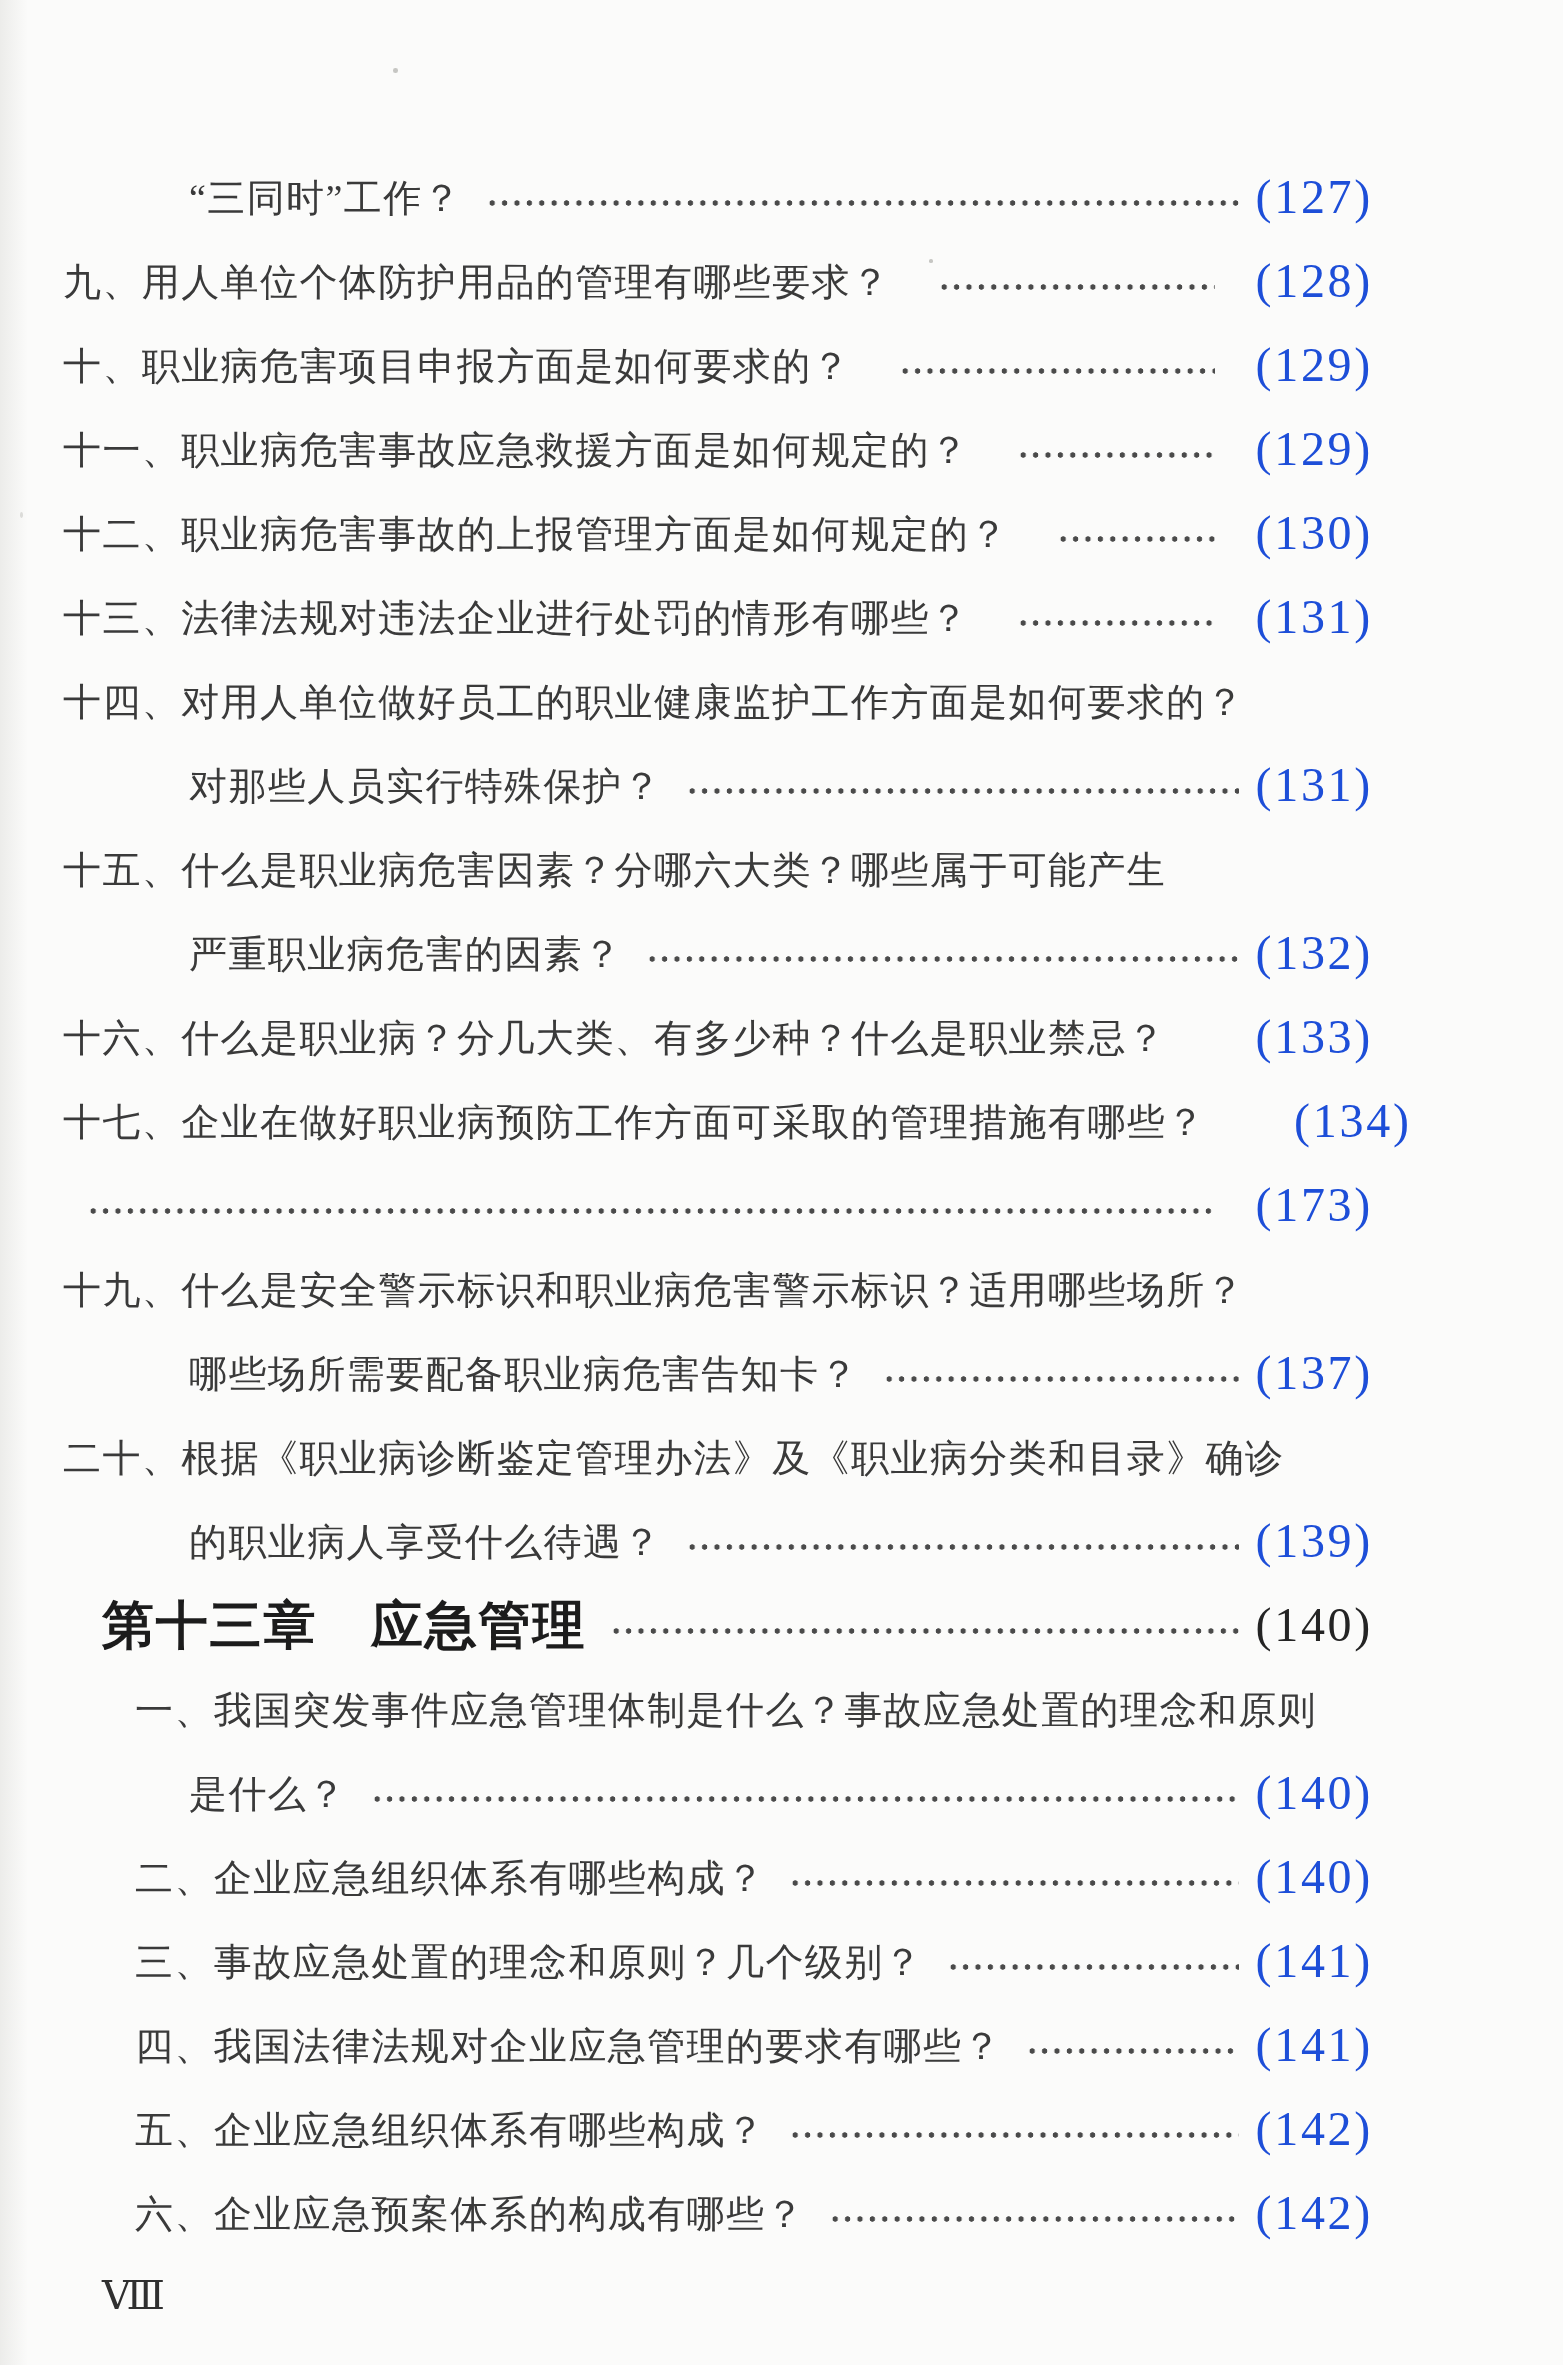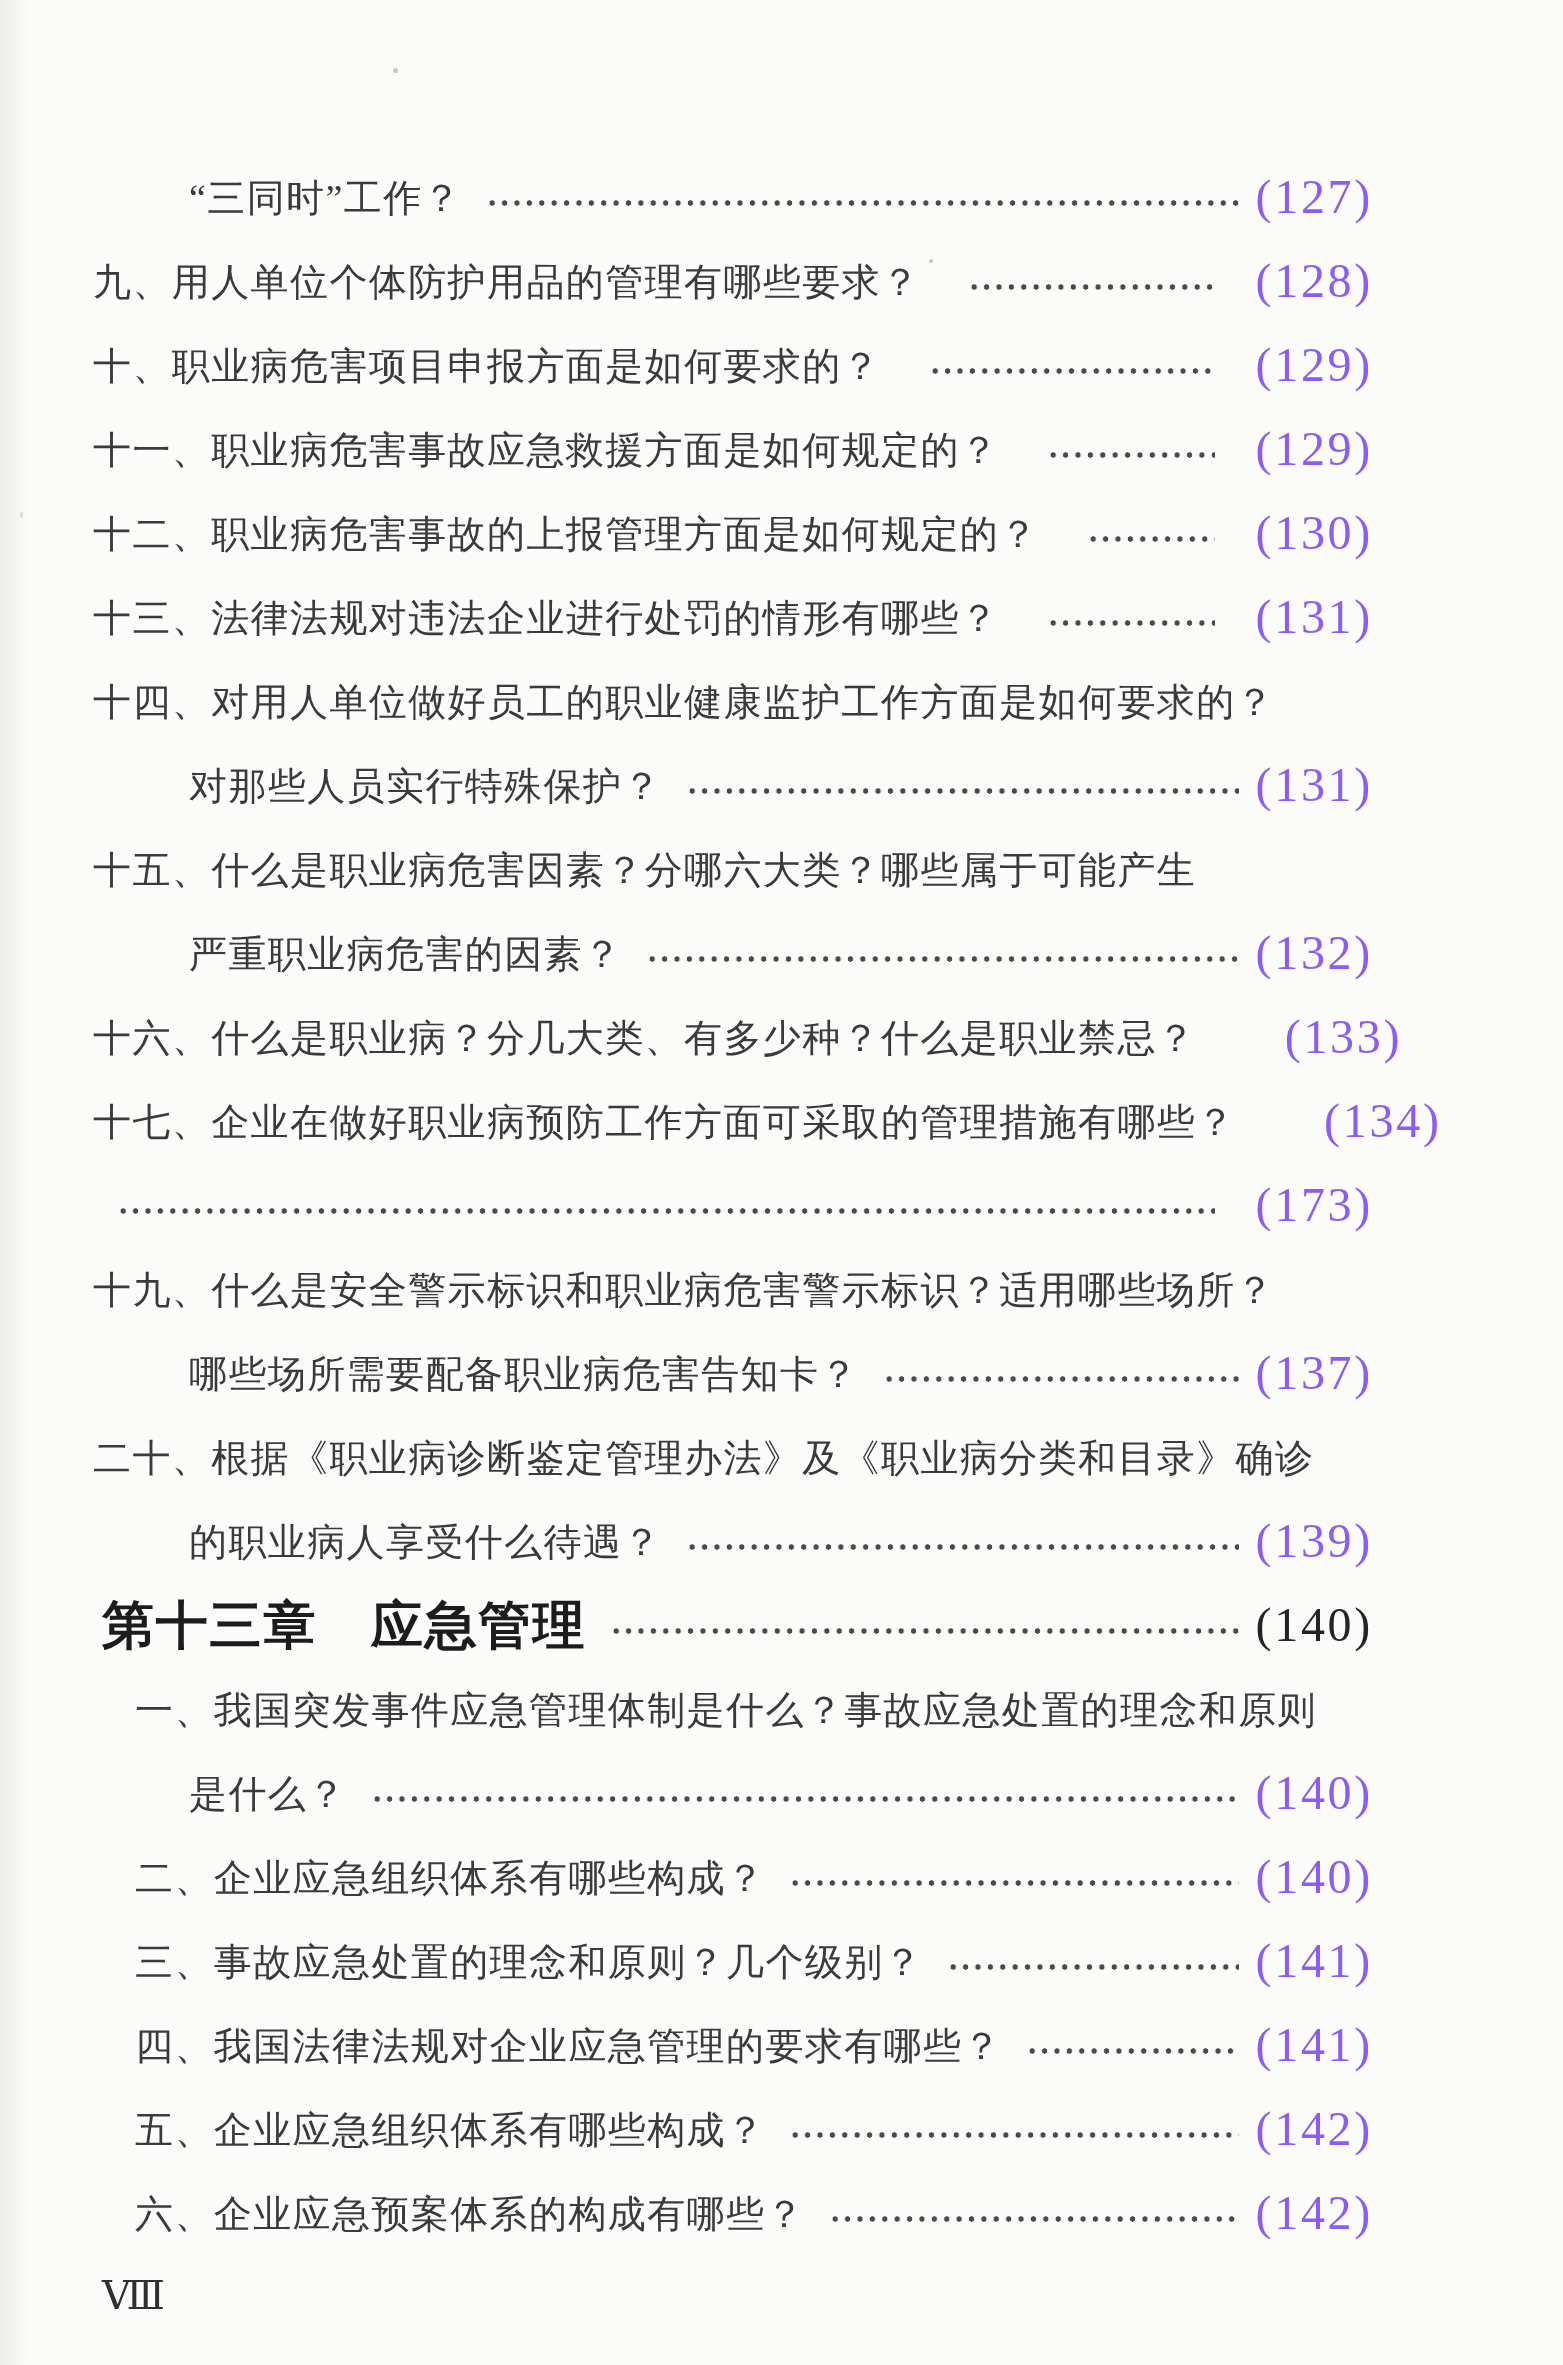--- a/index.html
+++ b/index.html
@@ -31,40 +31,40 @@
     height:84px;
     padding-right:191px;
     box-sizing:border-box;
   }
   .row .t{
     font-size:38px;
     letter-spacing:1.4px;
     color:#3a3a3a;
     white-space:nowrap;
   }
-  .kind-item{padding-left:93px;gap:24px;}
+  .kind-item{padding-left:63px;gap:24px;}
   .kind-item13{padding-left:135px;}
   .kind-cont{padding-left:189px;}
   .kind-chapter{padding-left:102px;}
   .kind-chapter .t{
     font-size:52px;font-weight:bold;color:#1c1c1c;letter-spacing:1.8px;
   }
   .leader{
     flex:1 1 auto;
     min-width:0;
     height:12px;
     margin:9.2px 16.5px 0 24px;
     background-image:radial-gradient(circle,#4a4a4a 2.4px,rgba(0,0,0,0) 3px);
     background-size:12.4px 12px;
     background-repeat:repeat-x;
     background-position:left center;
   }
   .pg{
     font-size:48px;
-    color:#8b5cf6;
+    color:#1d4ed8;
     letter-spacing:2.7px;
     white-space:nowrap;
     transform:translateY(-1.8px);
   }
   .kind-chapter .pg{color:#242424;}
   .footer{
     position:absolute;left:102px;top:2272px;
     font-size:40px;color:#2f2f2f;letter-spacing:0px;
   }
 </style>

